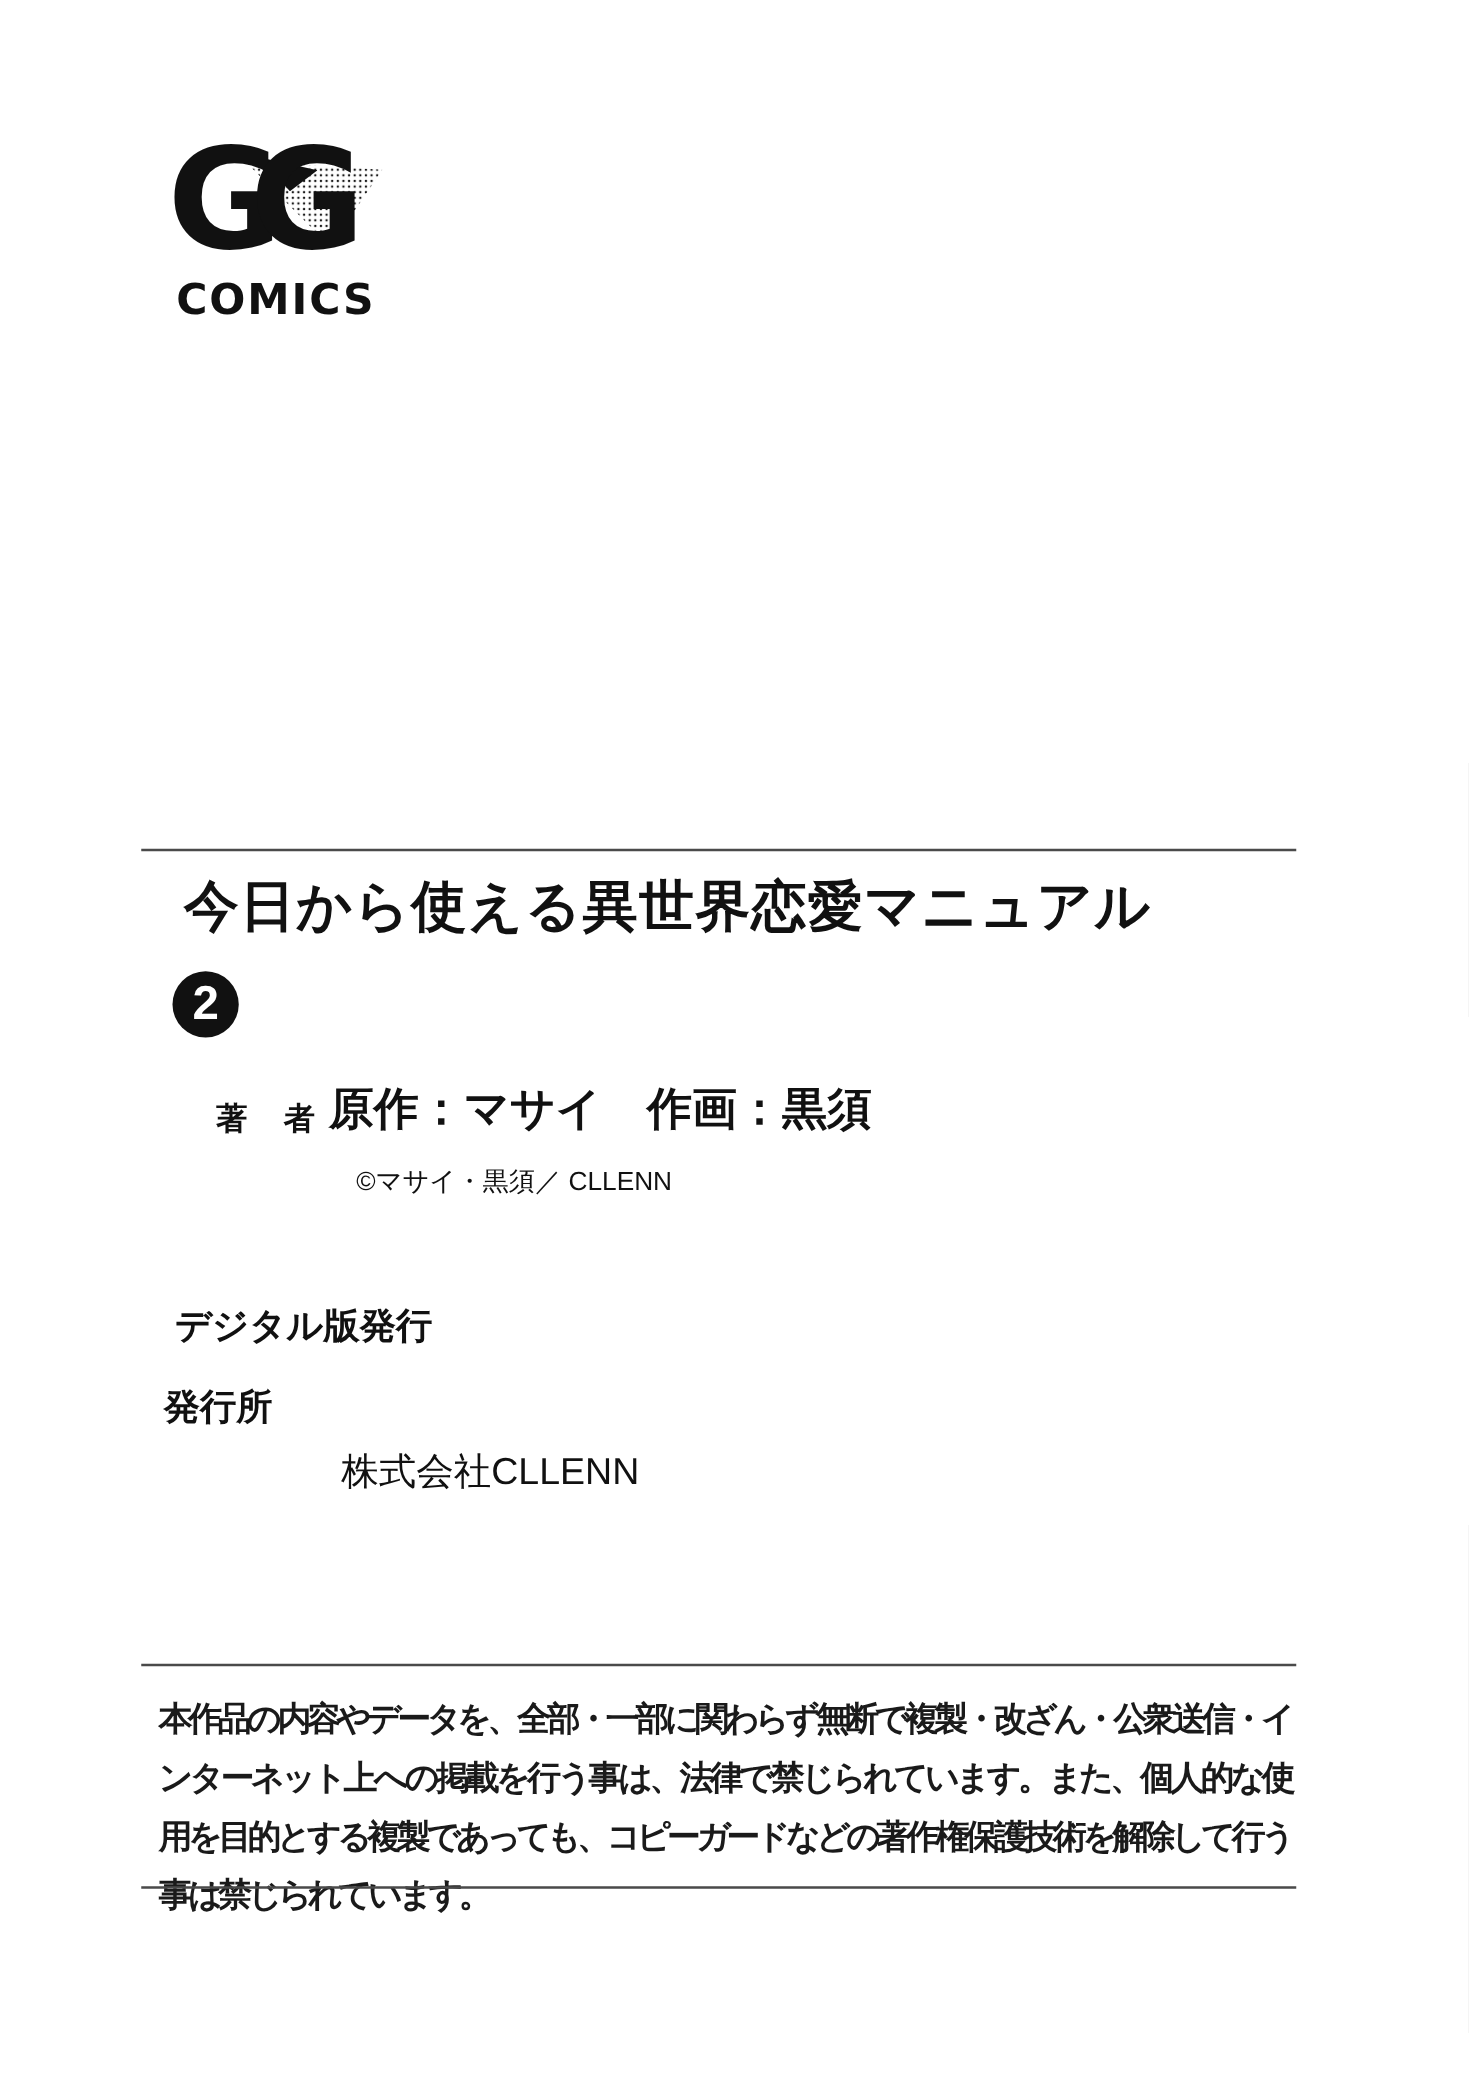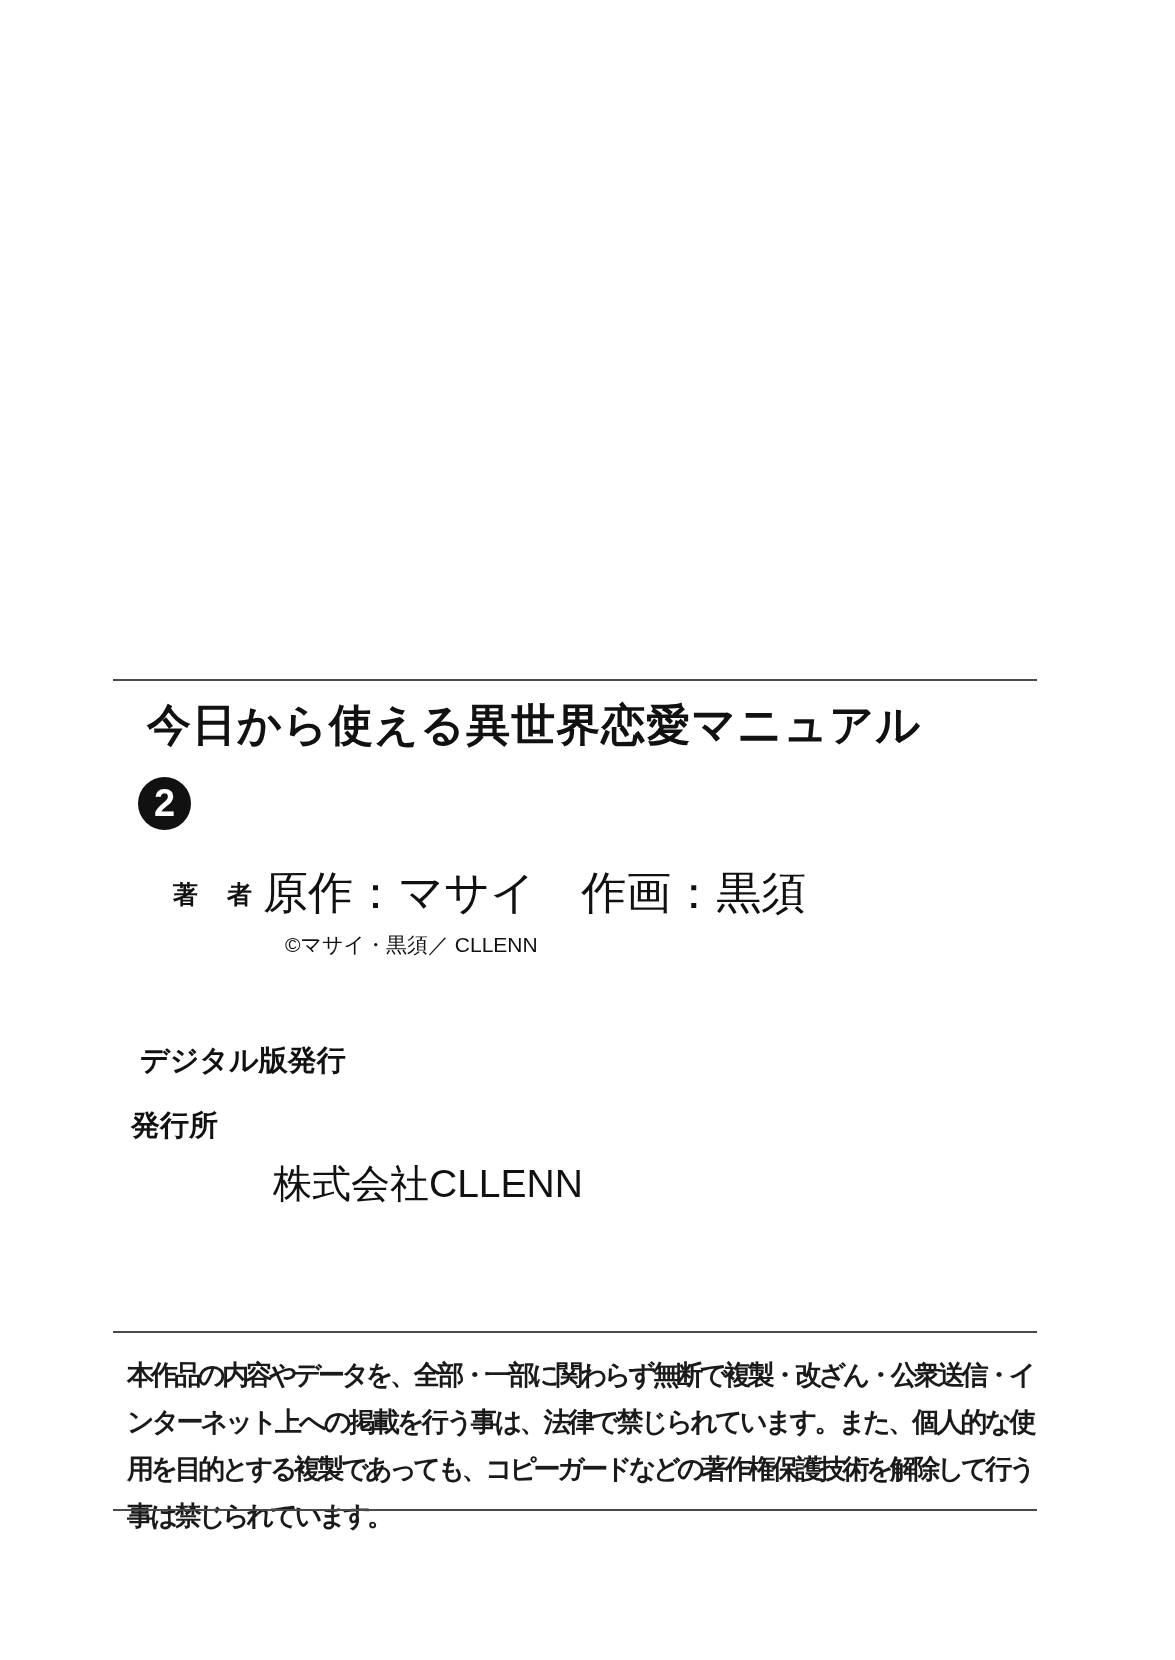--- a/index.html
+++ b/index.html
@@ -58,56 +58,62 @@
     background: #111111; color: #ffffff;
     font-size: 38px; font-weight: bold;
     display: flex; align-items: center; justify-content: center;
   }
   .author-label {
     position: absolute; left: 131px; top: 878px;
     font-size: 25px; font-weight: bold; letter-spacing: 2px; margin-left: 42px;
   }
   .author-value {
     position: absolute; left: 263px; top: 863px;
-    font-size: 45px; font-weight: normal; white-space: nowrap;
+    font-size: 36px; font-weight: bold; white-space: nowrap;
   }
   .copyright-line {
     position: absolute; left: 285px; top: 931px;
     font-size: 21px; font-weight: normal; white-space: nowrap;
   }
   .digital-label {
     position: absolute; left: 140px; top: 1041px;
     font-size: 29px; font-weight: bold; white-space: nowrap;
   }
   .digital-date {
     position: absolute; left: 340px; top: 1041px;
     font-size: 30px; font-weight: normal; white-space: nowrap;
   }
   .publisher-label {
     position: absolute; left: 131px; top: 1106px;
     font-size: 29px; font-weight: bold; white-space: nowrap;
   }
   .publisher-value {
     position: absolute; left: 273px; top: 1157px;
-    font-size: 39px; font-weight: normal; white-space: nowrap;
+    font-size: 30px; font-weight: normal; white-space: nowrap;
   }
 
   
   .legal {
     position: absolute; left: 127px; top: 1352px; width: 906px;
     font-size: 27px; line-height: 47px; letter-spacing: -3.5px;
     text-align: justify; text-justify: inter-ideograph;
     font-weight: bold; color: #1a1a1a;
   }
 </style>
 </head>
 <body>
 
 <div class="page">
 
+  <div class="logo">
+    <div class="logo-halftone"></div>
+    <div class="logo-tip"></div>
+    <div class="logo-gg">GG</div>
+    <div class="logo-comics">COMICS</div>
+  </div>
 
   <div class="rule rule-top"></div>
 
   <div class="title">今日から使える異世界恋愛マニュアル</div>
   <div class="volume-badge">2</div>
 
   <div class="author-label">著　者</div>
   <div class="author-value">原作：マサイ　作画：黒須</div>
   <div class="copyright-line">©マサイ・黒須／ CLLENN</div>
 

